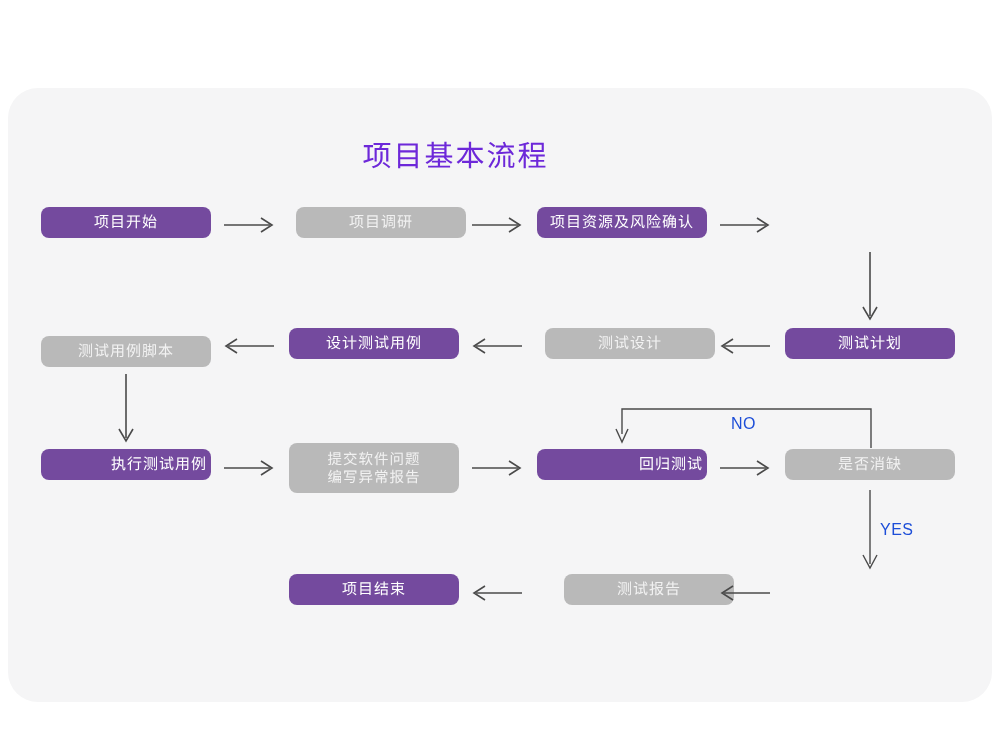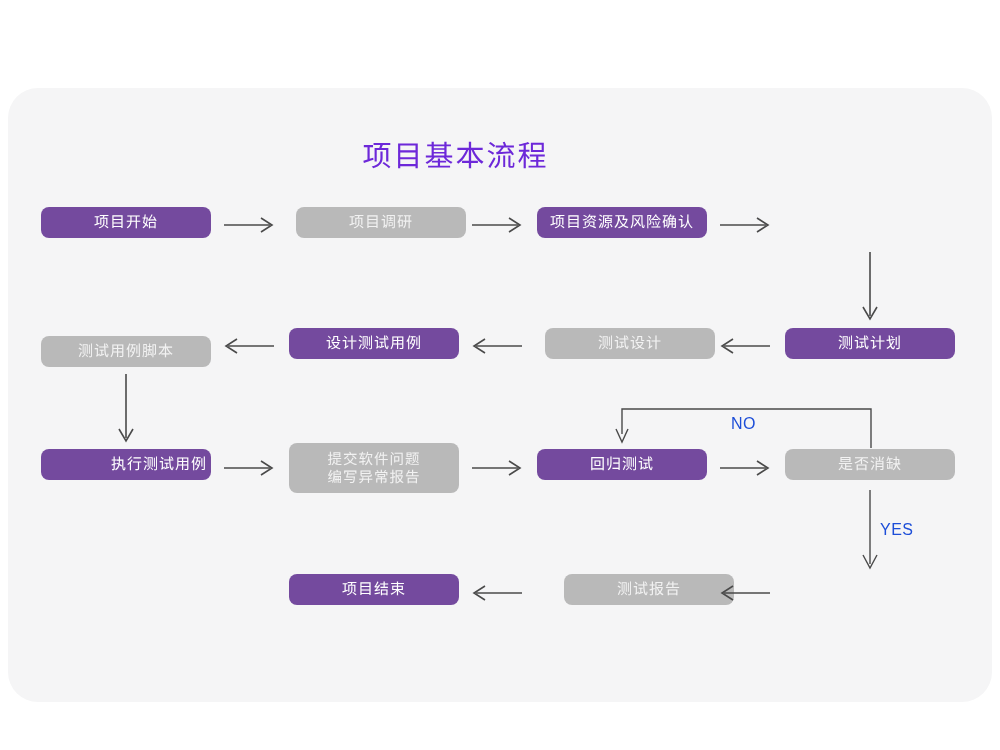--- a/index.html
+++ b/index.html
@@ -204,21 +204,21 @@
     </span>
   </div>
 
   <div class="arrow" style="left:470px; top:459px;">
     <svg width="56" height="18" viewBox="0 0 56 18">
       <line x1="2" y1="9" x2="48" y2="9" stroke="#4a4a4a" stroke-width="1.6"></line>
       <polyline points="39,2 50,9 39,16" fill="none" stroke="#4a4a4a" stroke-width="1.6"></polyline>
     </svg>
   </div>
 
-  <div class="node purple" style="left:537px; top:449px;">
+  <div class="node purple" style="left:537px; top:449px;justify-content:flex-end;">
     <span>回归测试</span>
   </div>
 
   <div class="arrow" style="left:718px; top:459px;">
     <svg width="56" height="18" viewBox="0 0 56 18">
       <line x1="2" y1="9" x2="48" y2="9" stroke="#4a4a4a" stroke-width="1.6"></line>
       <polyline points="39,2 50,9 39,16" fill="none" stroke="#4a4a4a" stroke-width="1.6"></polyline>
     </svg>
   </div>
 

